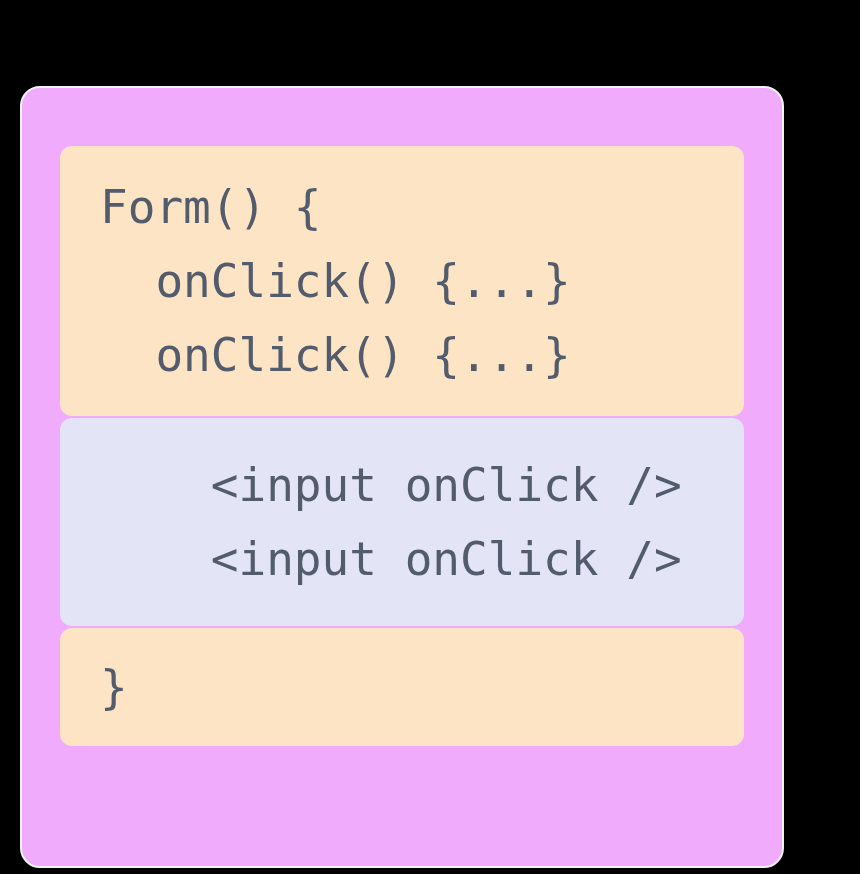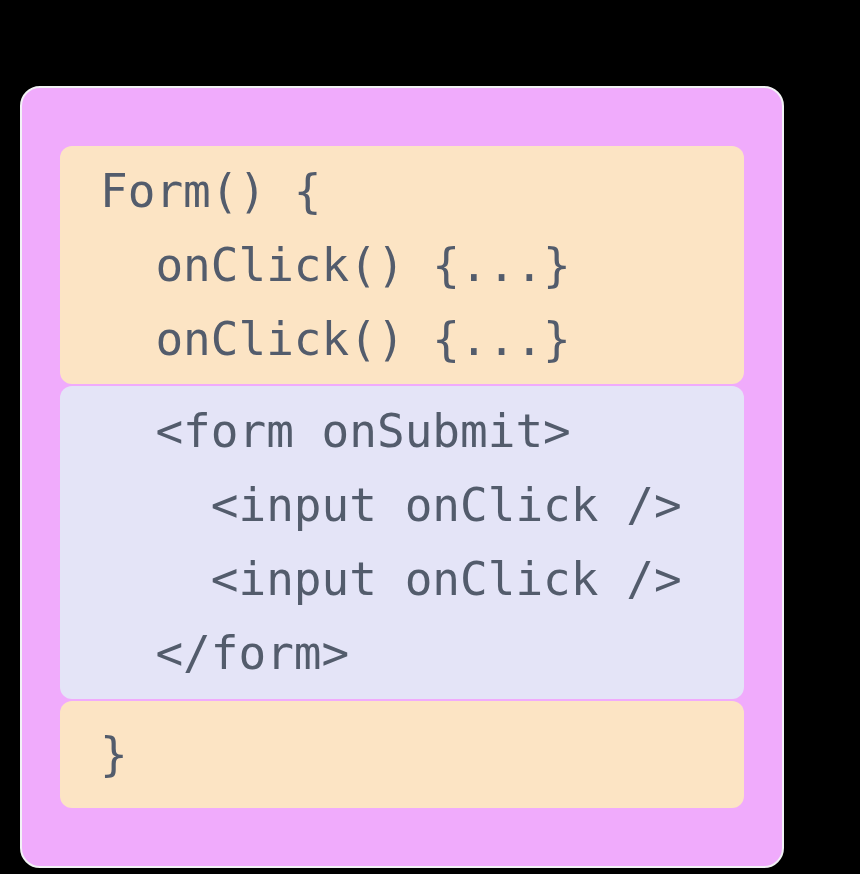--- a/index.html
+++ b/index.html
@@ -86,24 +86,22 @@
 
   <div class="code-card">
 
     <div class="block block-peach block-top">
       <div class="code-line">Form() {</div>
       <div class="code-line">  onClick() {...}</div>
       <div class="code-line">  onClick() {...}</div>
     </div>
 
     <div class="block block-lavender block-mid">
-      <div class="code-line">  &lt;form onSubmit&gt;</div>
       <div class="code-line">    &lt;input onClick /&gt;</div>
       <div class="code-line">    &lt;input onClick /&gt;</div>
-      <div class="code-line">  &lt;/form&gt;</div>
     </div>
 
     <div class="block block-peach block-bottom">
       <div class="code-line">}</div>
     </div>
 
   </div>
 
 </div>
 

